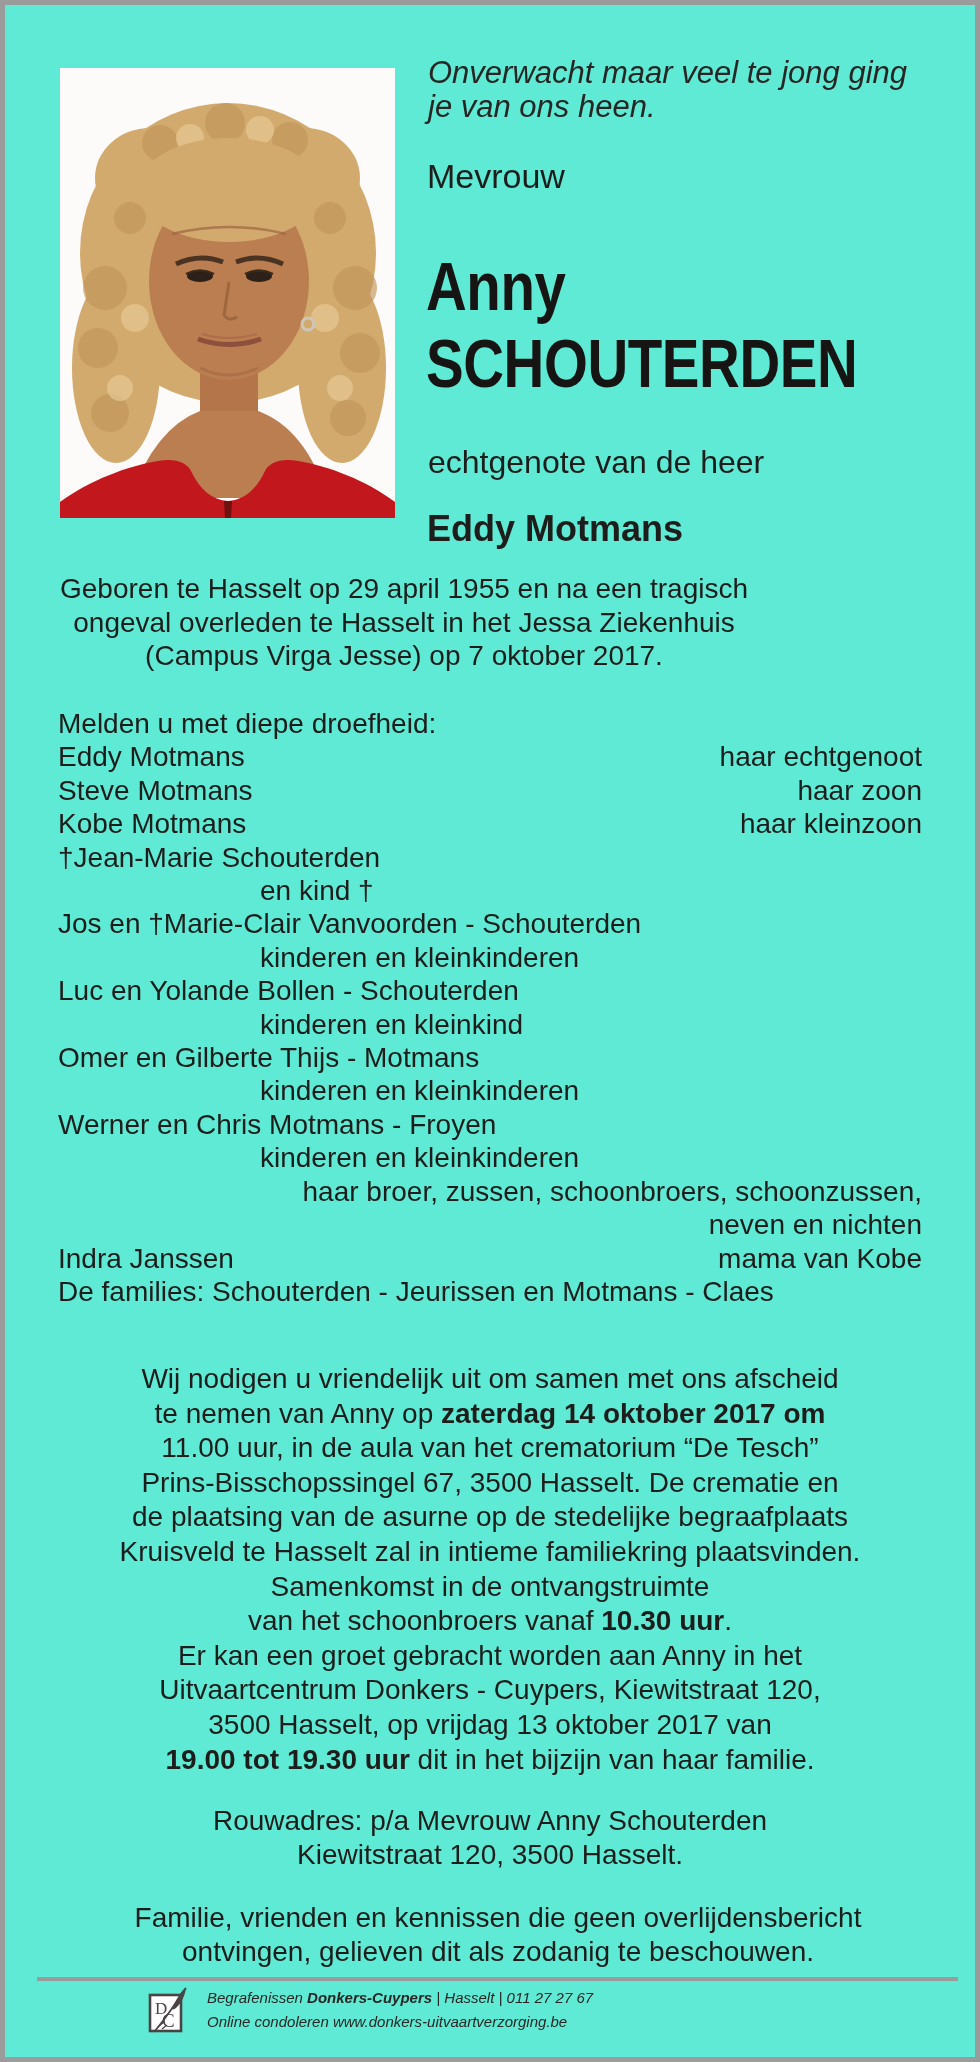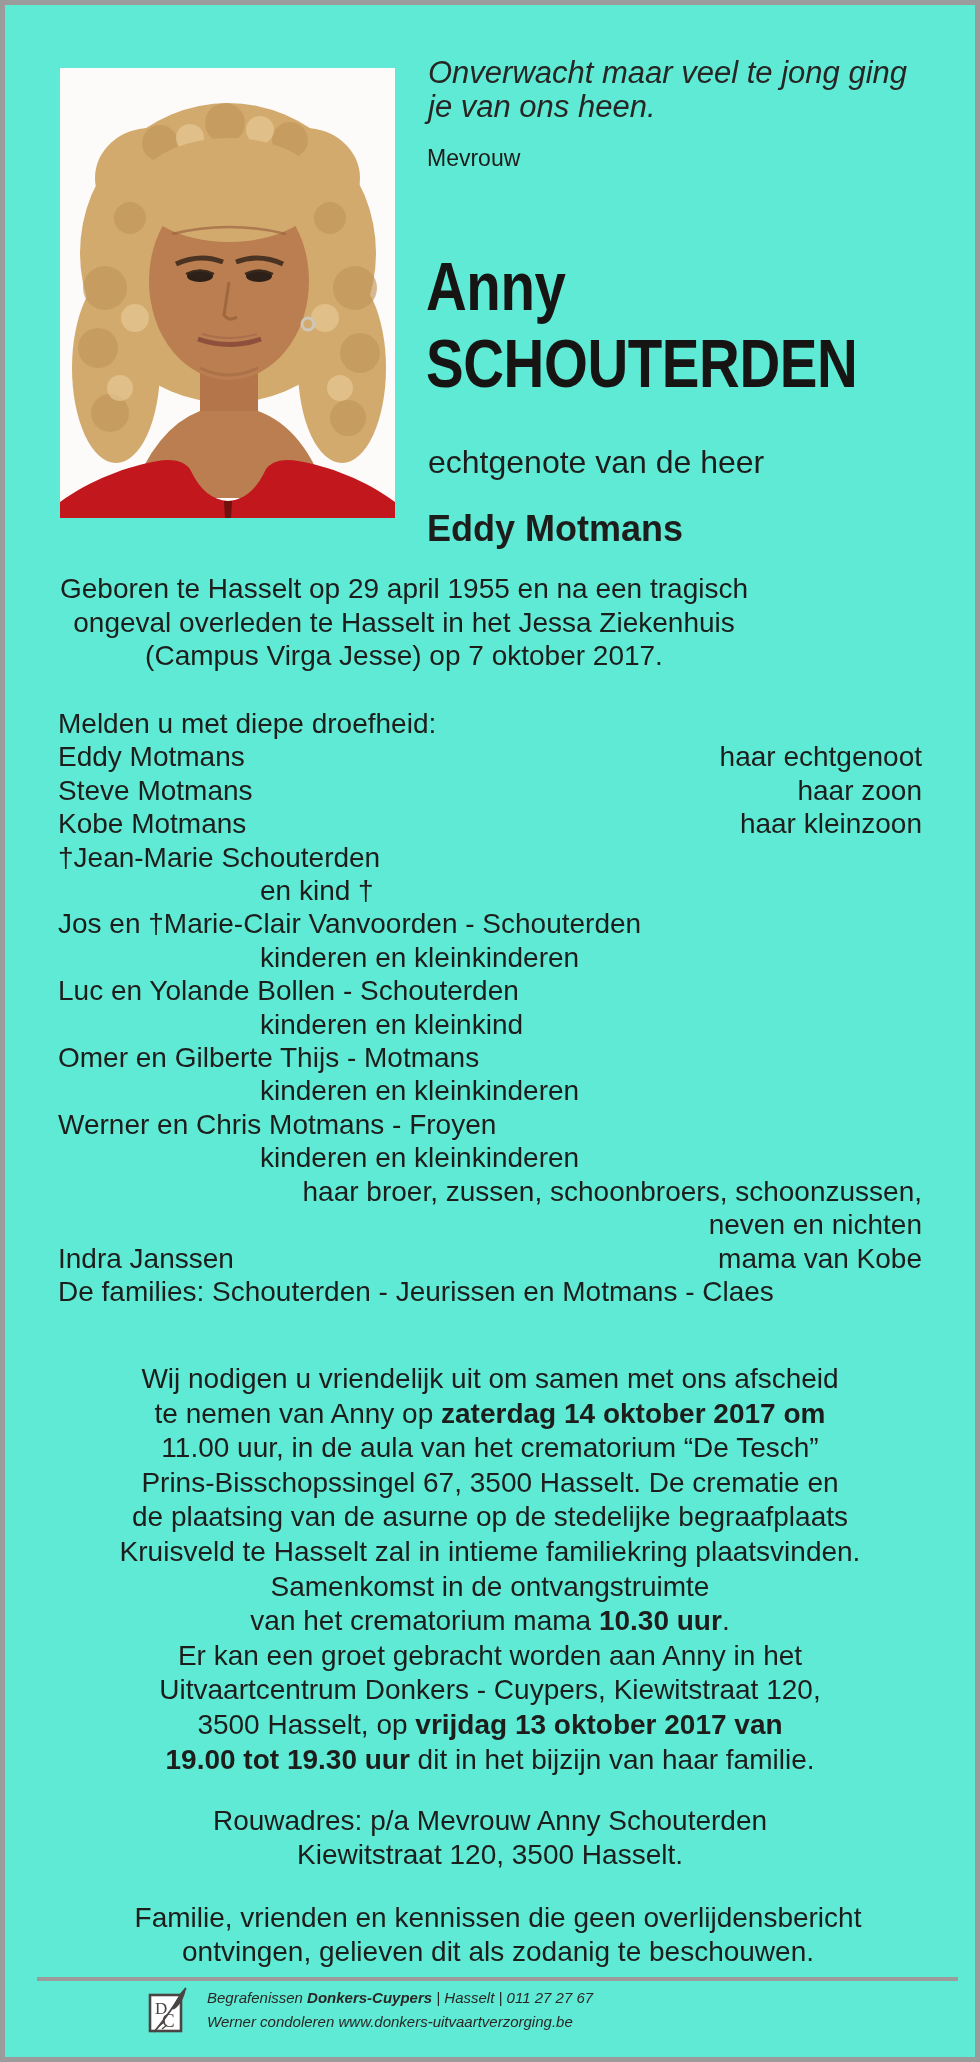--- a/index.html
+++ b/index.html
@@ -19,21 +19,21 @@
     overflow:hidden;
   }
   .abs{position:absolute;}
   .pre{white-space:pre-line;}
   .center{text-align:center;}
 
   .photo{left:60px;top:68px;width:335px;height:450px;}
   .photo svg{display:block;width:100%;height:100%;}
 
   .quote{left:428px;top:56px;font-size:31px;line-height:34px;font-style:italic;color:#262624;}
-  .salutation{left:427px;top:145px;font-size:23px;text-align:center;}
+  .salutation{left:427px;top:157px;font-size:34px;text-align:center;}
   .deceased-name{
     left:426px;top:248px;
     font-size:68px;font-weight:700;line-height:77px;
     color:#171514;
     transform:scaleX(.83);transform-origin:left top;
     letter-spacing:-.5px;
   }
   .relation{left:428px;top:444px;font-size:32px;}
   .spouse{left:427px;top:508px;font-size:36px;font-weight:700;}
 
@@ -168,24 +168,24 @@
   </div>
 
   <div class="abs ceremony">
       <div><span>Wij nodigen u vriendelijk uit om samen met ons afscheid</span></div>
       <div><span>te nemen van Anny op </span><span style="font-weight: 700;">zaterdag 14 oktober 2017 om</span></div>
       <div><span style="font-weight: 400;">11.00 uur</span><span>, in de aula van het crematorium “De Tesch”</span></div>
       <div><span>Prins-Bisschopssingel 67, 3500 Hasselt. De crematie en</span></div>
       <div><span>de plaatsing van de asurne op de stedelijke begraafplaats</span></div>
       <div><span>Kruisveld te Hasselt zal in intieme familiekring plaatsvinden.</span></div>
       <div><span>Samenkomst in de ontvangstruimte</span></div>
-      <div><span>van het crematorium mama </span><span style="font-weight: 700;">10.30 uur</span><span>.</span></div>
+      <div><span>van het schoonbroers vanaf </span><span style="font-weight: 700;">10.30 uur</span><span>.</span></div>
       <div><span>Er kan een groet gebracht worden aan Anny in het</span></div>
       <div><span>Uitvaartcentrum Donkers - Cuypers, Kiewitstraat 120,</span></div>
-      <div><span>3500 Hasselt, op </span><span style="font-weight: 700; text-align: center;">vrijdag 13 oktober 2017 van</span></div>
+      <div><span>3500 Hasselt, op </span><span style="font-weight: 400; text-align: center;">vrijdag 13 oktober 2017 van</span></div>
       <div><span style="font-weight: 700;">19.00 tot 19.30 uur</span><span> dit in het bijzijn van haar familie.</span></div>
     </div>
 
   <div class="abs address center pre">Rouwadres: p/a Mevrouw Anny Schouterden
 Kiewitstraat 120, 3500 Hasselt.</div>
 
   <div class="abs notice center pre">Familie, vrienden en kennissen die geen overlijdensbericht
 ontvingen, gelieven dit als zodanig te beschouwen.</div>
 
   <div class="abs separator"></div>
@@ -195,16 +195,16 @@
       <rect x="3" y="9" width="31" height="36" fill="#ffffff" stroke="#4a4544" stroke-width="2.6"></rect>
       <text x="8" y="28" font-family="Liberation Serif, serif" font-size="17" fill="#4a4544">D</text>
       <text x="15" y="41" font-family="Liberation Serif, serif" font-size="19" fill="#4a4544">C</text>
       <path d="M7 46 C 14 38, 22 27, 30 15 C 32 11, 35 6, 39 2" stroke="#4a4544" stroke-width="1.8" fill="none"></path>
       <path d="M25 23 C 28 16, 32 8, 39 2 C 38 9, 35 16, 30 21 C 28 23, 26 24, 25 23 Z" fill="#4a4544"></path>
       <path d="M12 40 L17 36 M15 43 L20 39" stroke="#4a4544" stroke-width="1.2"></path>
     </svg>
   </div>
   <div class="abs footer-text">
     <div><span>Begrafenissen </span><span style="font-weight: 700;">Donkers-Cuypers</span><span> | Hasselt | 011 27 27 67</span></div>
-    <div>Werner condoleren www.donkers-uitvaartverzorging.be</div>
+    <div>Online condoleren www.donkers-uitvaartverzorging.be</div>
   </div>
 
 </div>
 
 </body></html>

